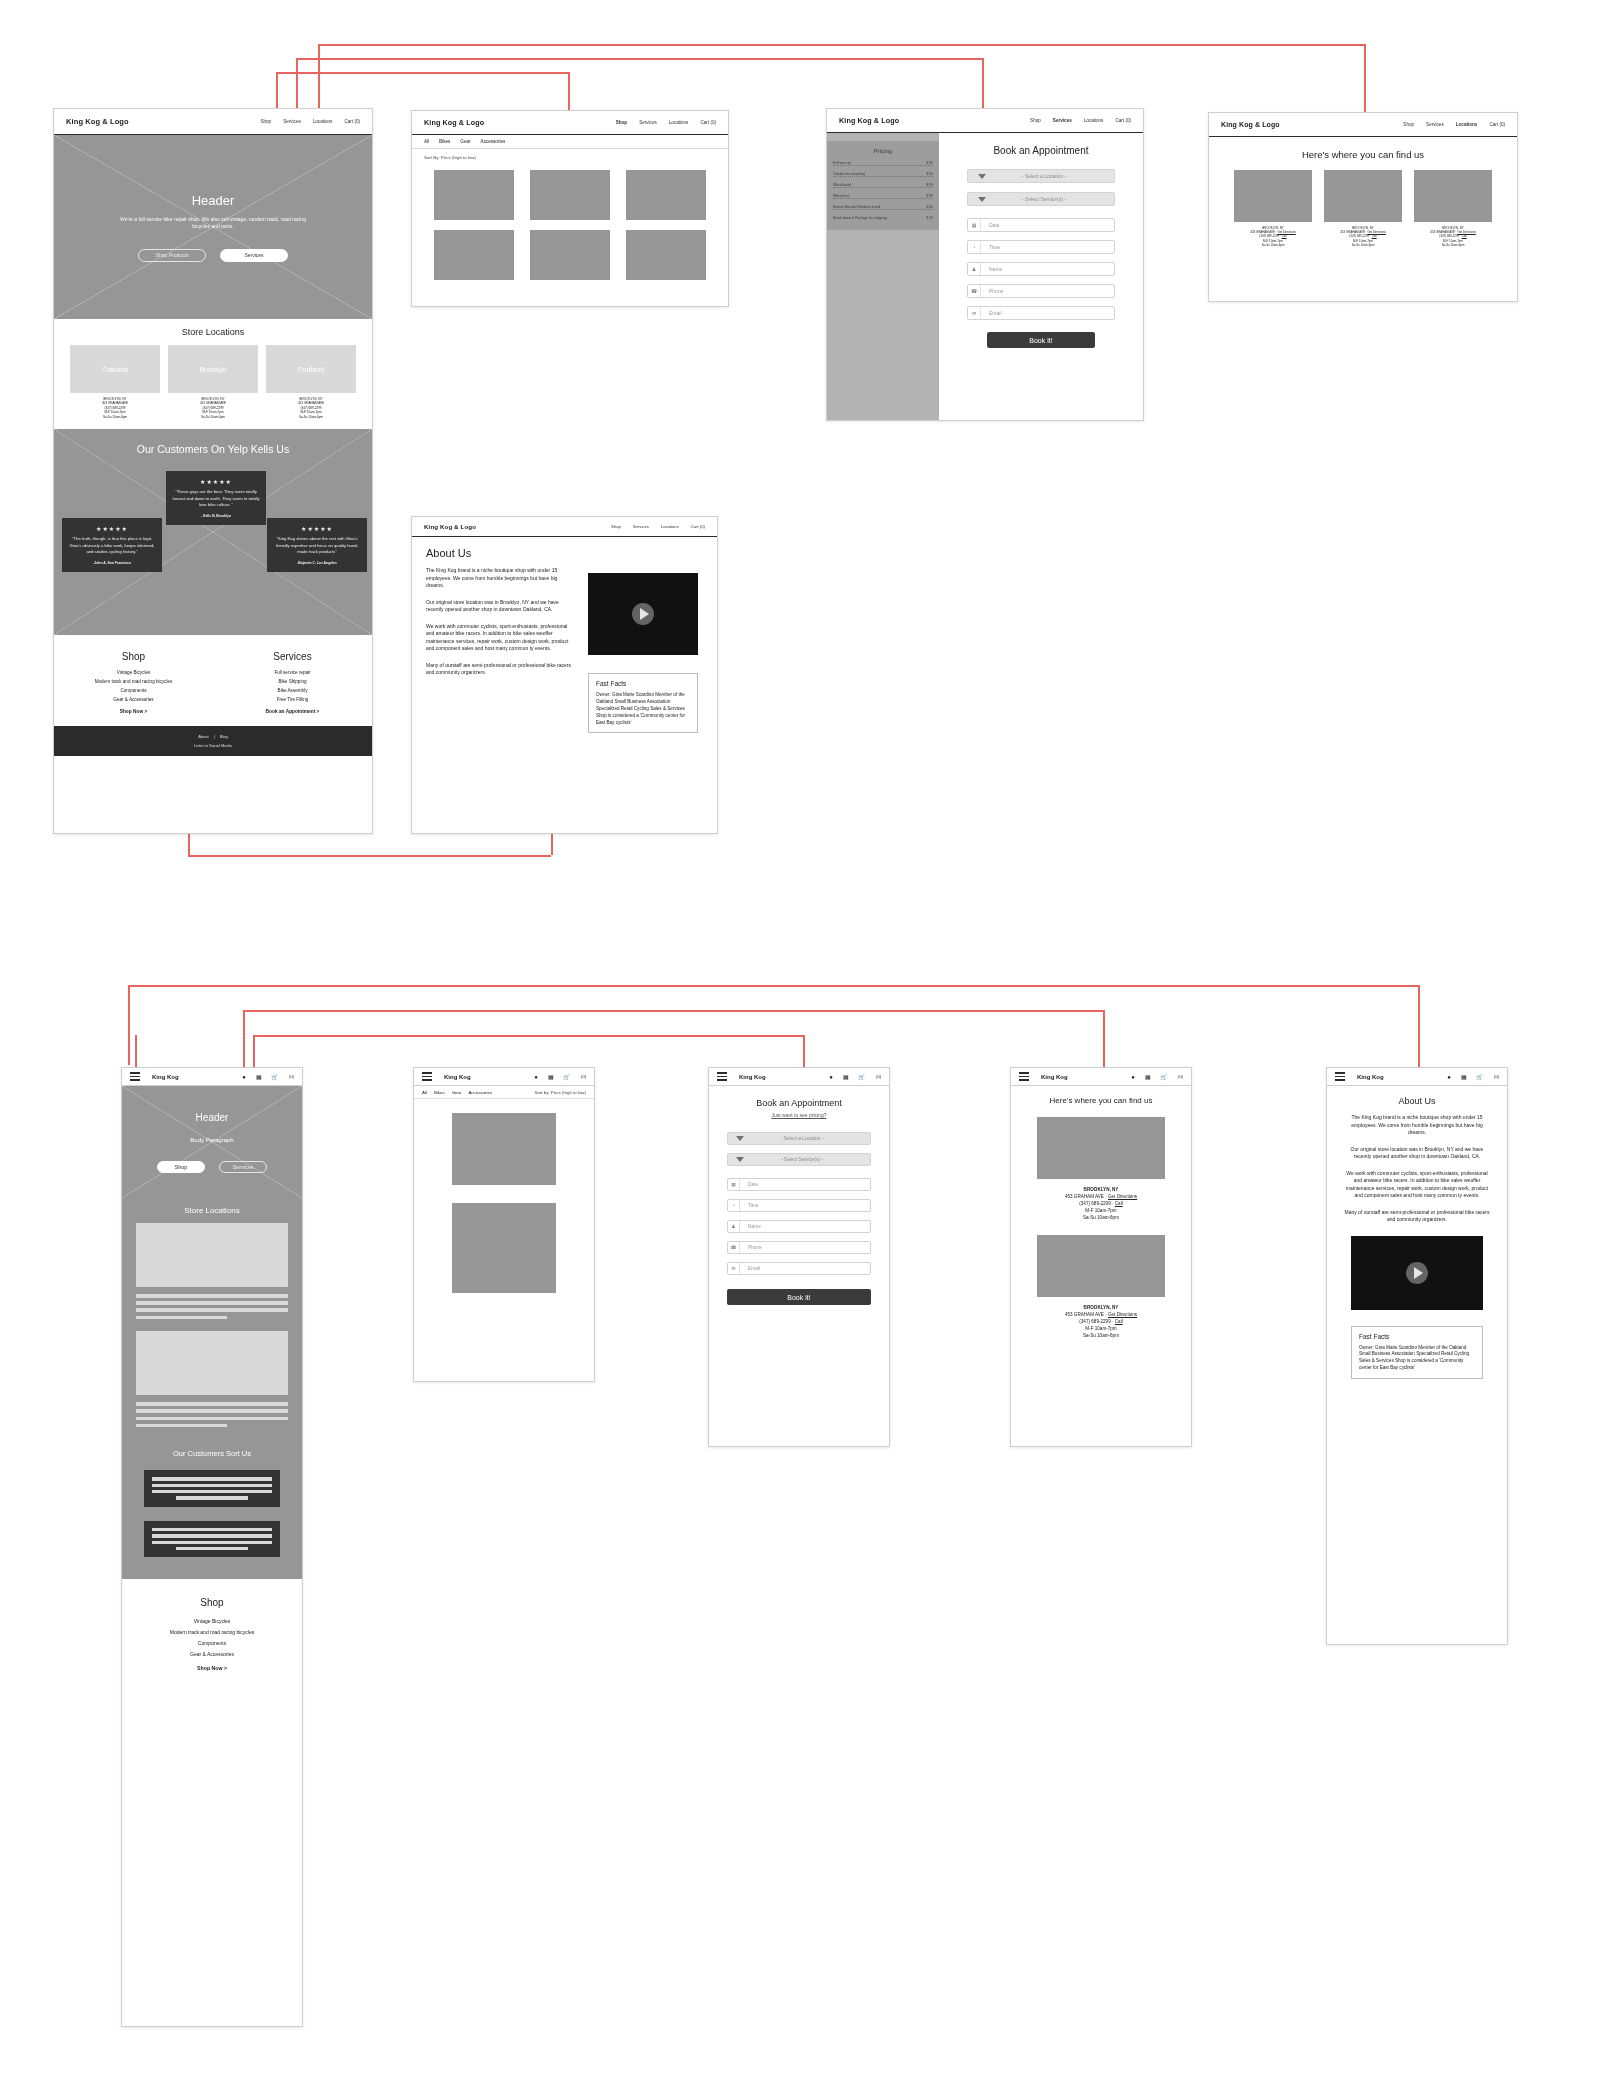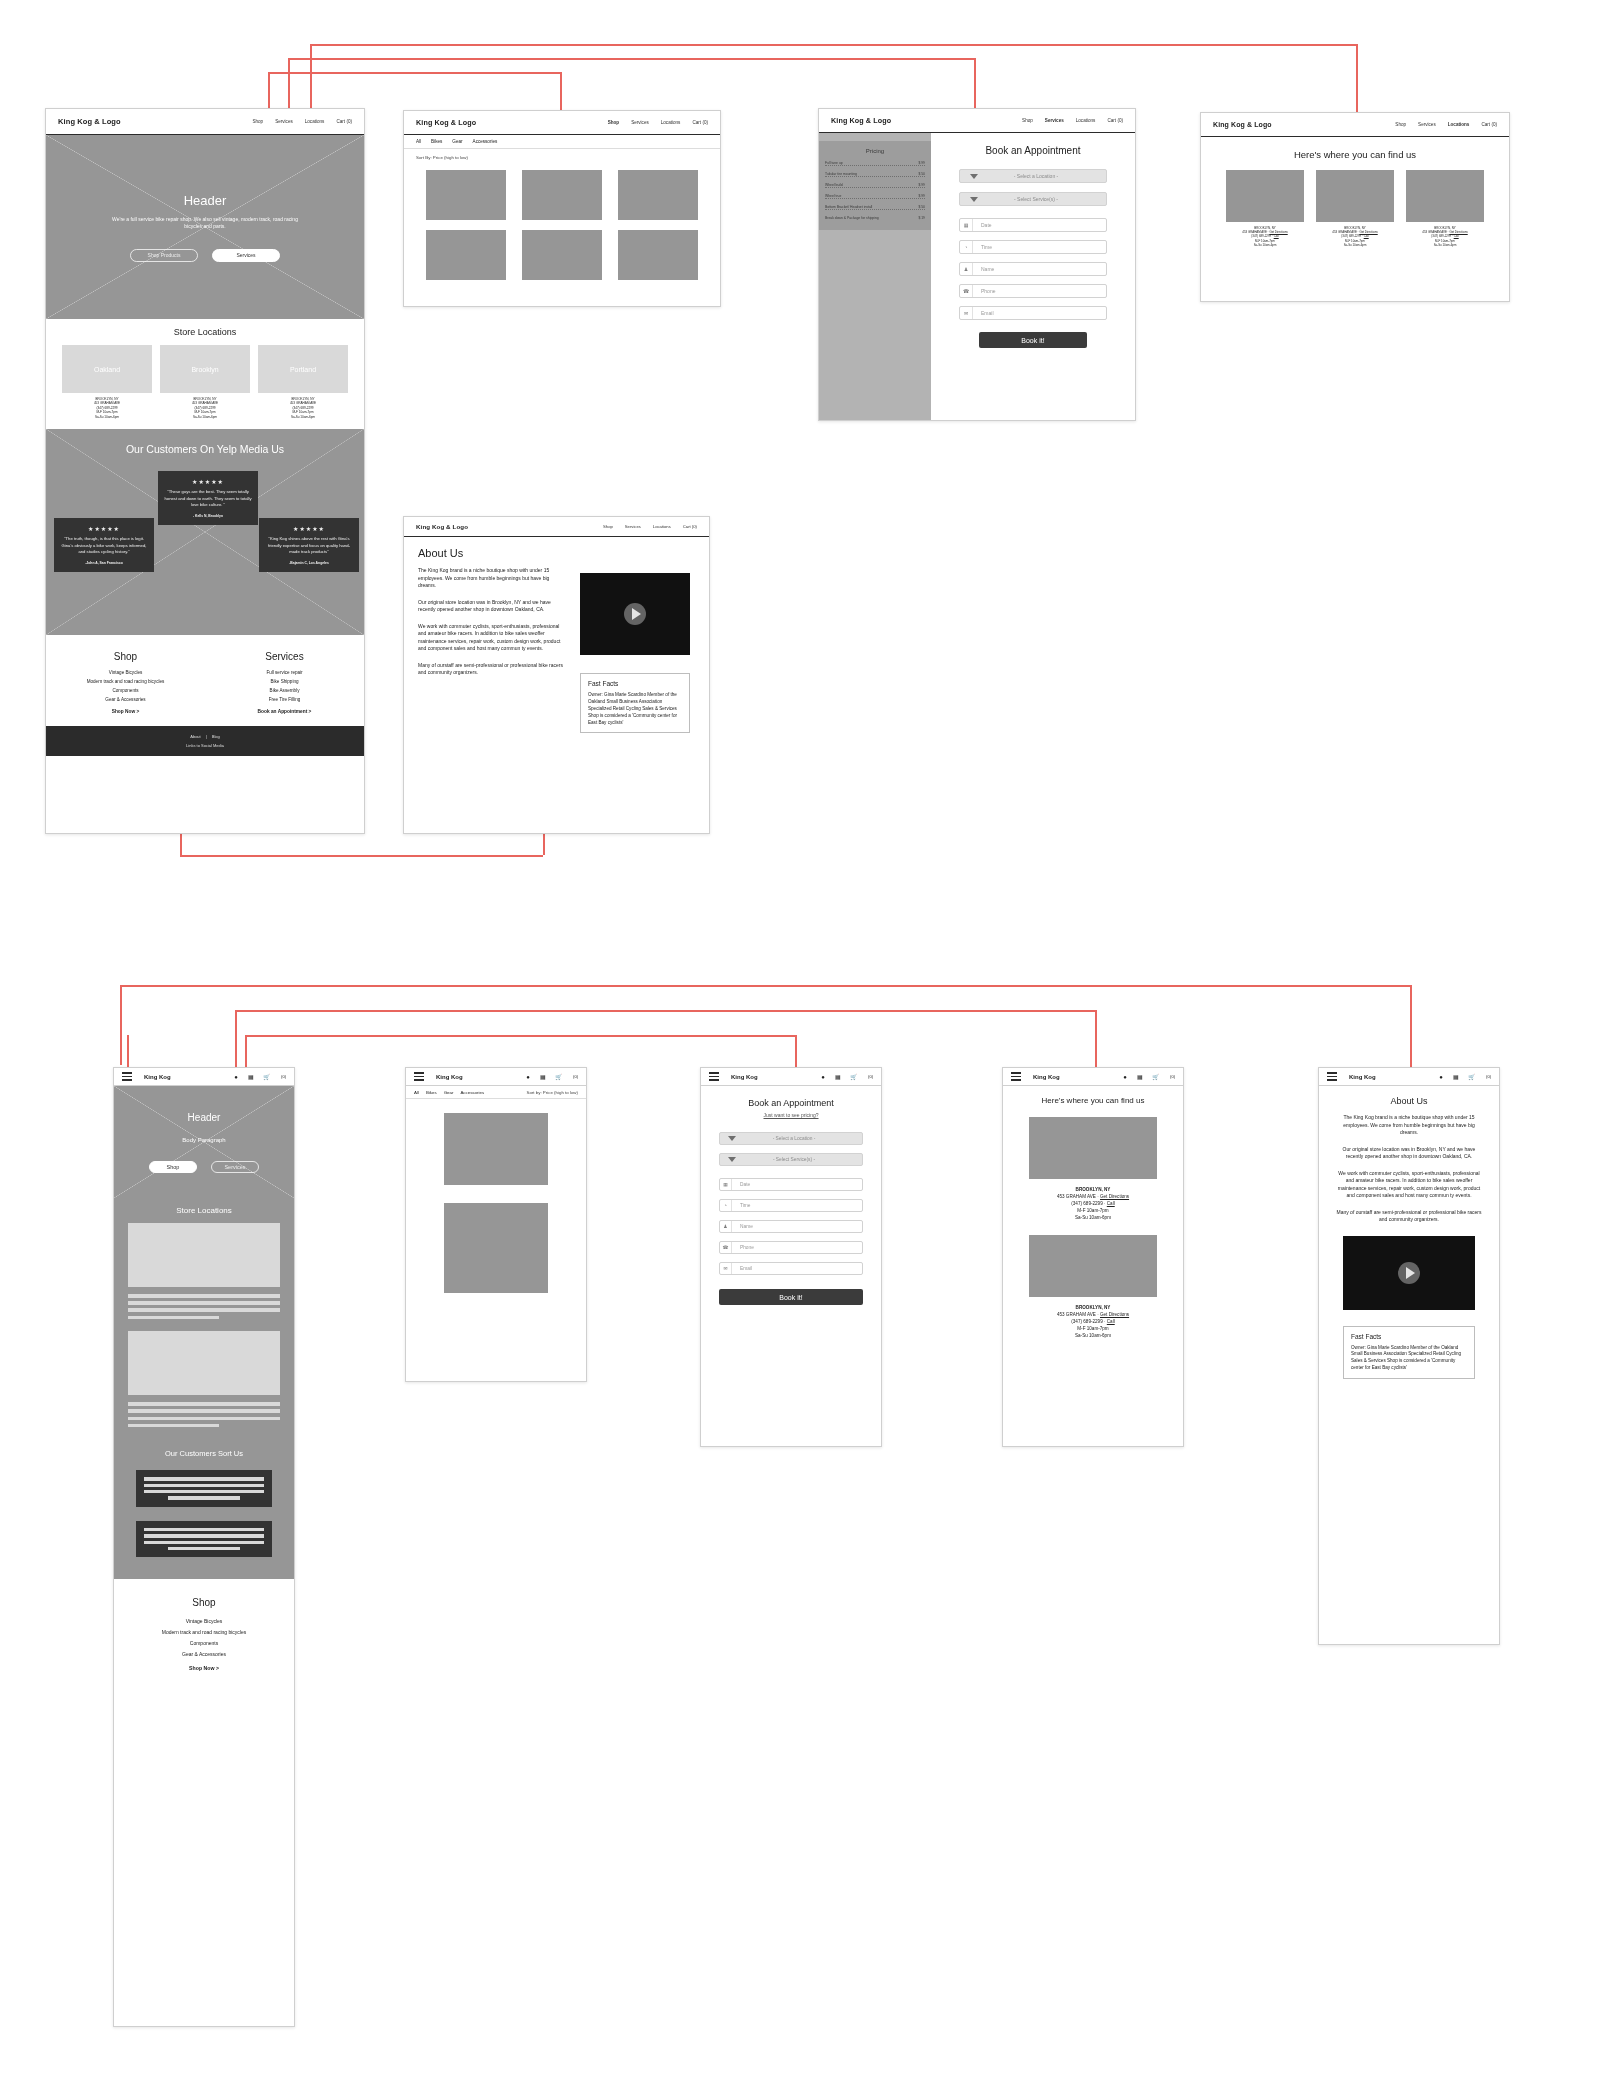--- a/index.html
+++ b/index.html
@@ -4,21 +4,21 @@
 <style>
   * { box-sizing: border-box; margin: 0; padding: 0; }
   body {
     width: 1600px; height: 2076px;
     background: #ffffff;
     font-family: "Liberation Sans", sans-serif;
     position: relative;
     overflow: hidden;
     color: #222;
   }
-  .canvas { position: absolute; inset: 0; }
+  .canvas { position: absolute; inset: 0; margin-left: 8px; }
 
   
   .conn { position: absolute; background: #e8655e; }
   .conn.h { height: 2px; }
   .conn.v { width: 2px; }
 
   
   .frame {
     position: absolute;
     background: #fff;
@@ -217,21 +217,21 @@
             <div>453 GRAHAM AVE</div>
             <div>(347) 689-2299</div>
             <div>M-F 10am-7pm</div>
             <div>Sa-Su 10am-6pm</div>
           </div>
         </div>
       </div>
     </div>
 
     <div class="testi-sect" style="height:206px; padding-top:14px;">
-      <div class="sect-title" style="font-size:10.5px;">Our Customers On Yelp Media Us</div>
+      <div class="sect-title" style="font-size:10.5px;">Our Customers On Yelp Kells Us</div>
       <div style="position:relative; height:160px; margin-top:8px;">
         <div class="card-dark" style="position:absolute; left:8px; top:55px; width:100px; padding:7px 6px;">
           <div class="stars" style="font-size:6px; margin-bottom:4px;">★★★★★</div>
           <div class="quote" style="font-size:4.2px;">"The truth, though, is that this place is legit. Gina's obviously a bike work, keeps informed, and studies cycling history."</div>
           <div class="author" style="font-size:3.4px; margin-top:6px;">-John A, San Francisco</div>
         </div>
         <div class="card-dark" style="position:absolute; left:112px; top:8px; width:100px; padding:7px 6px;">
           <div class="stars" style="font-size:6px; margin-bottom:4px;">★★★★★</div>
           <div class="quote" style="font-size:4.2px;">"These guys are the best. They seem totally honest and down to earth. They seem to totally love bike culture. "</div>
           <div class="author" style="font-size:3.4px; margin-top:6px;">- Kells N, Brooklyn</div>

